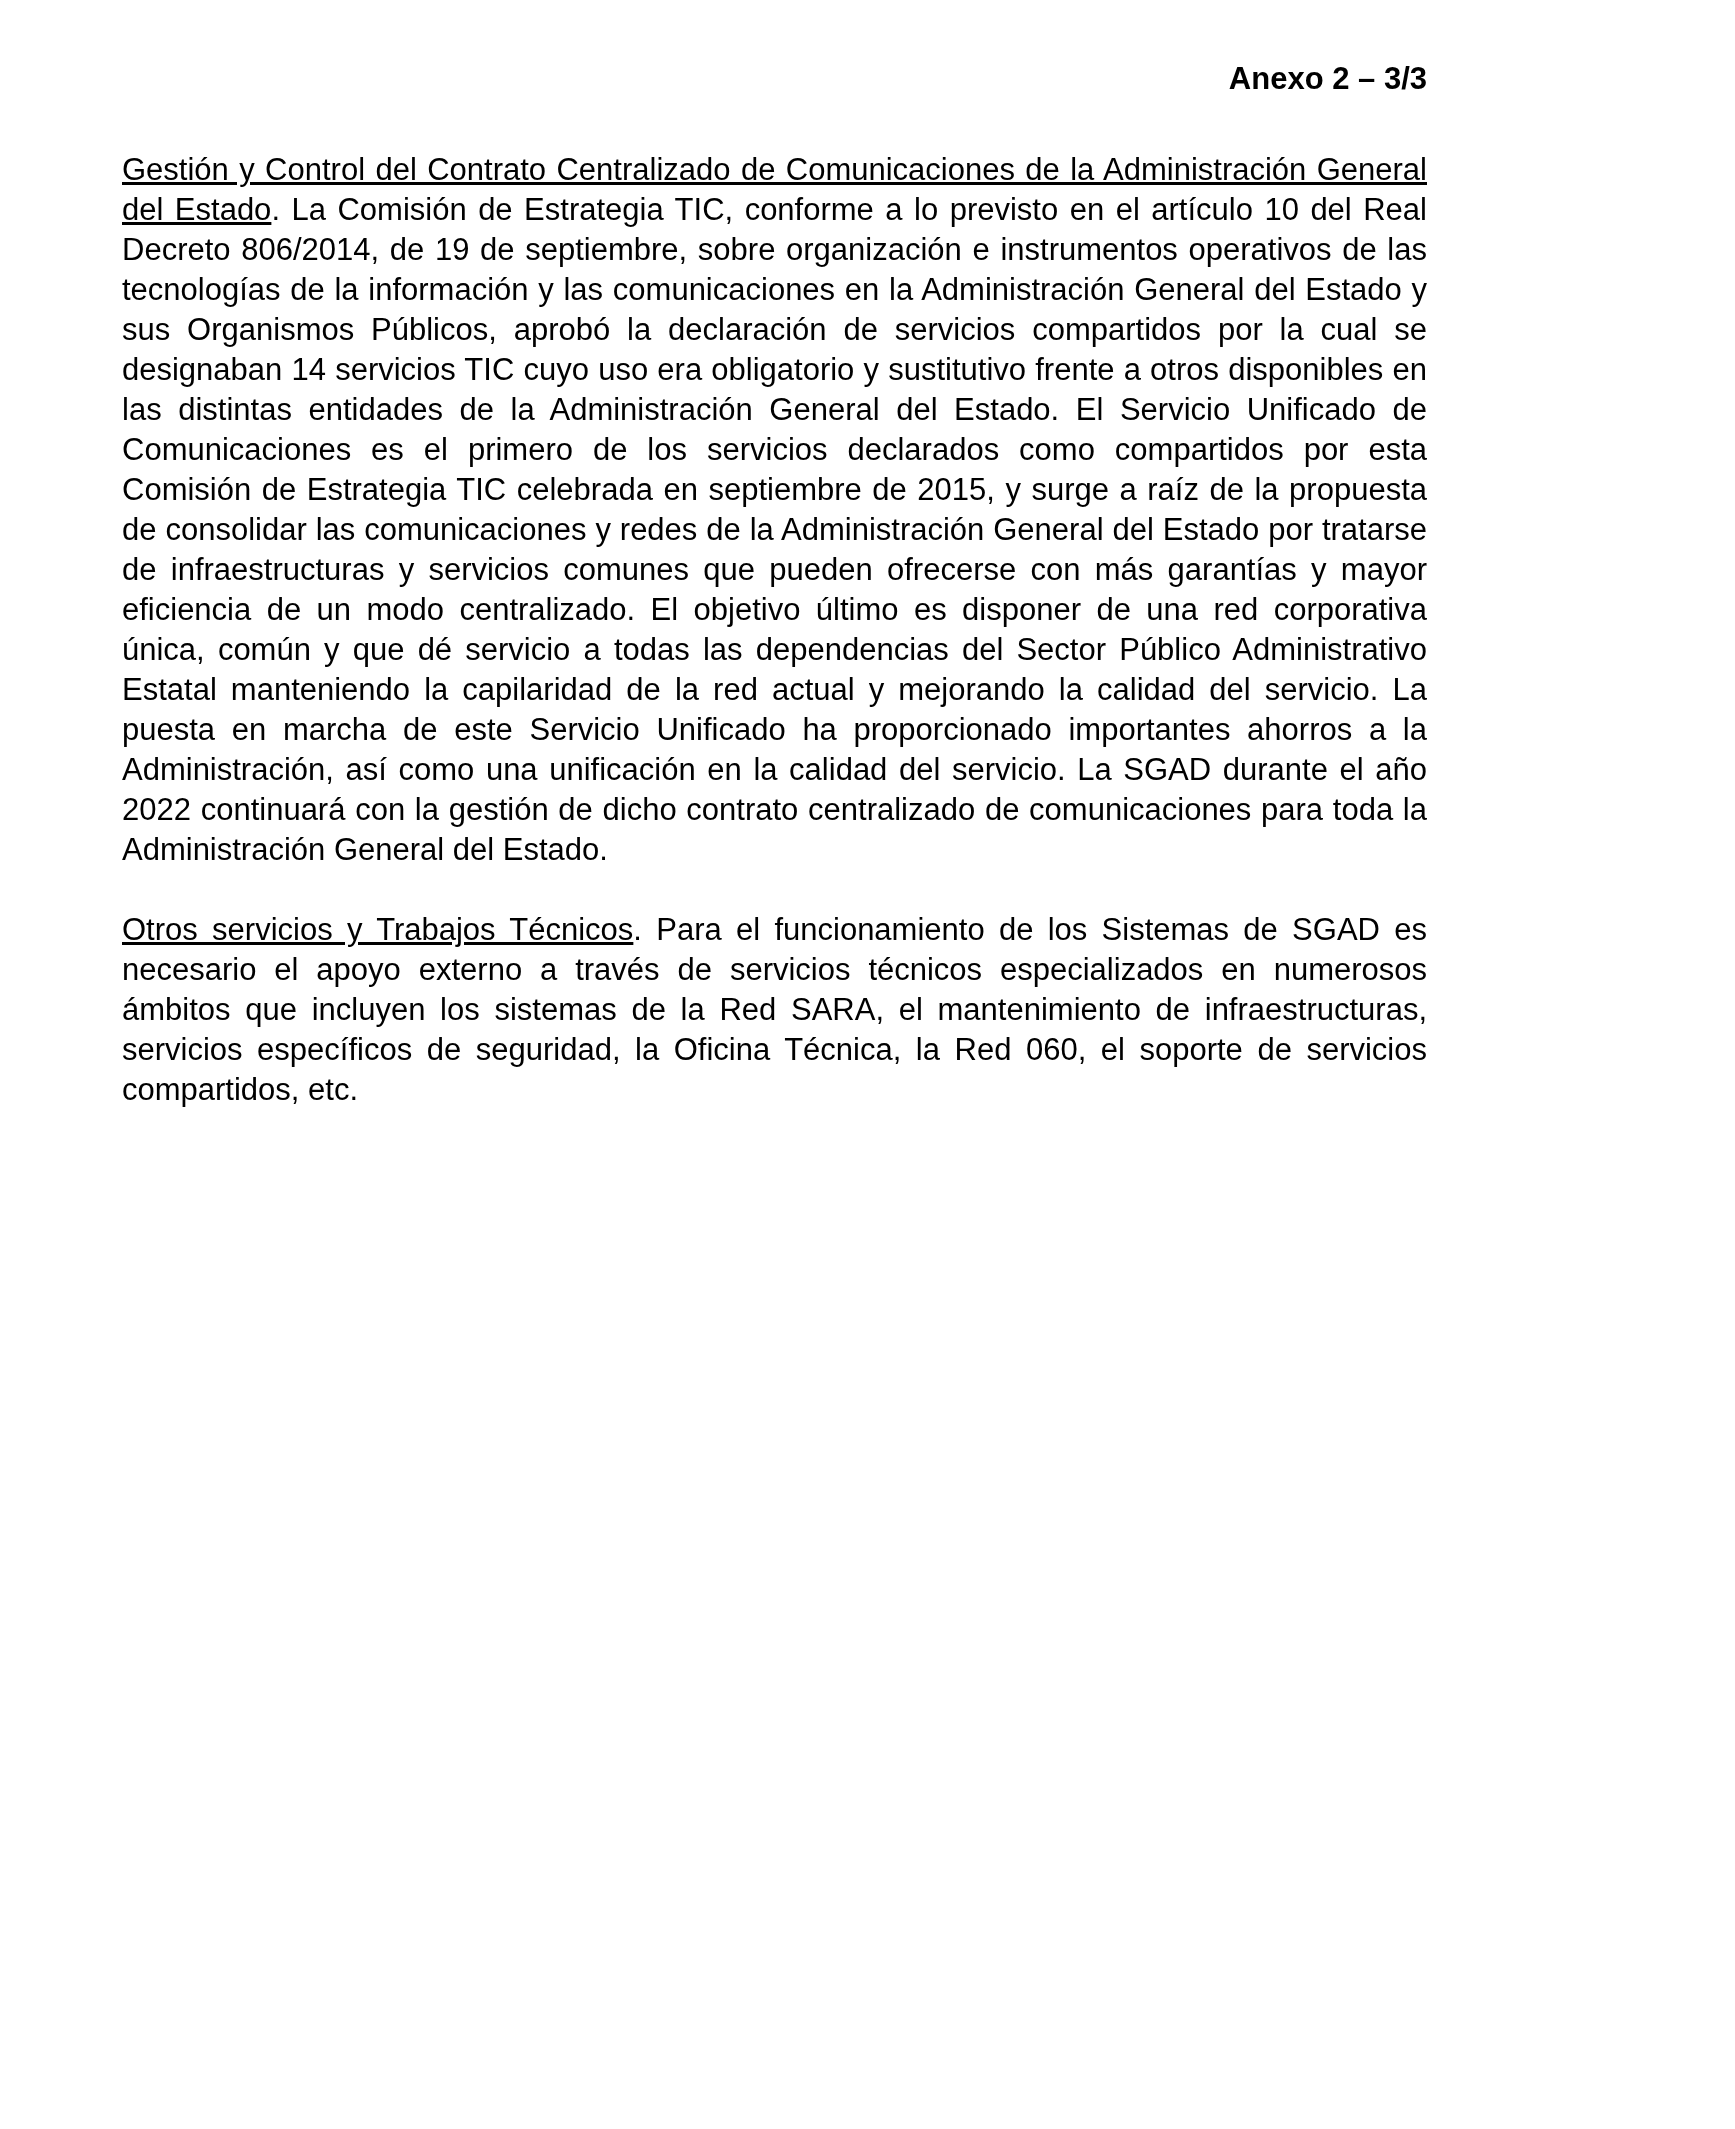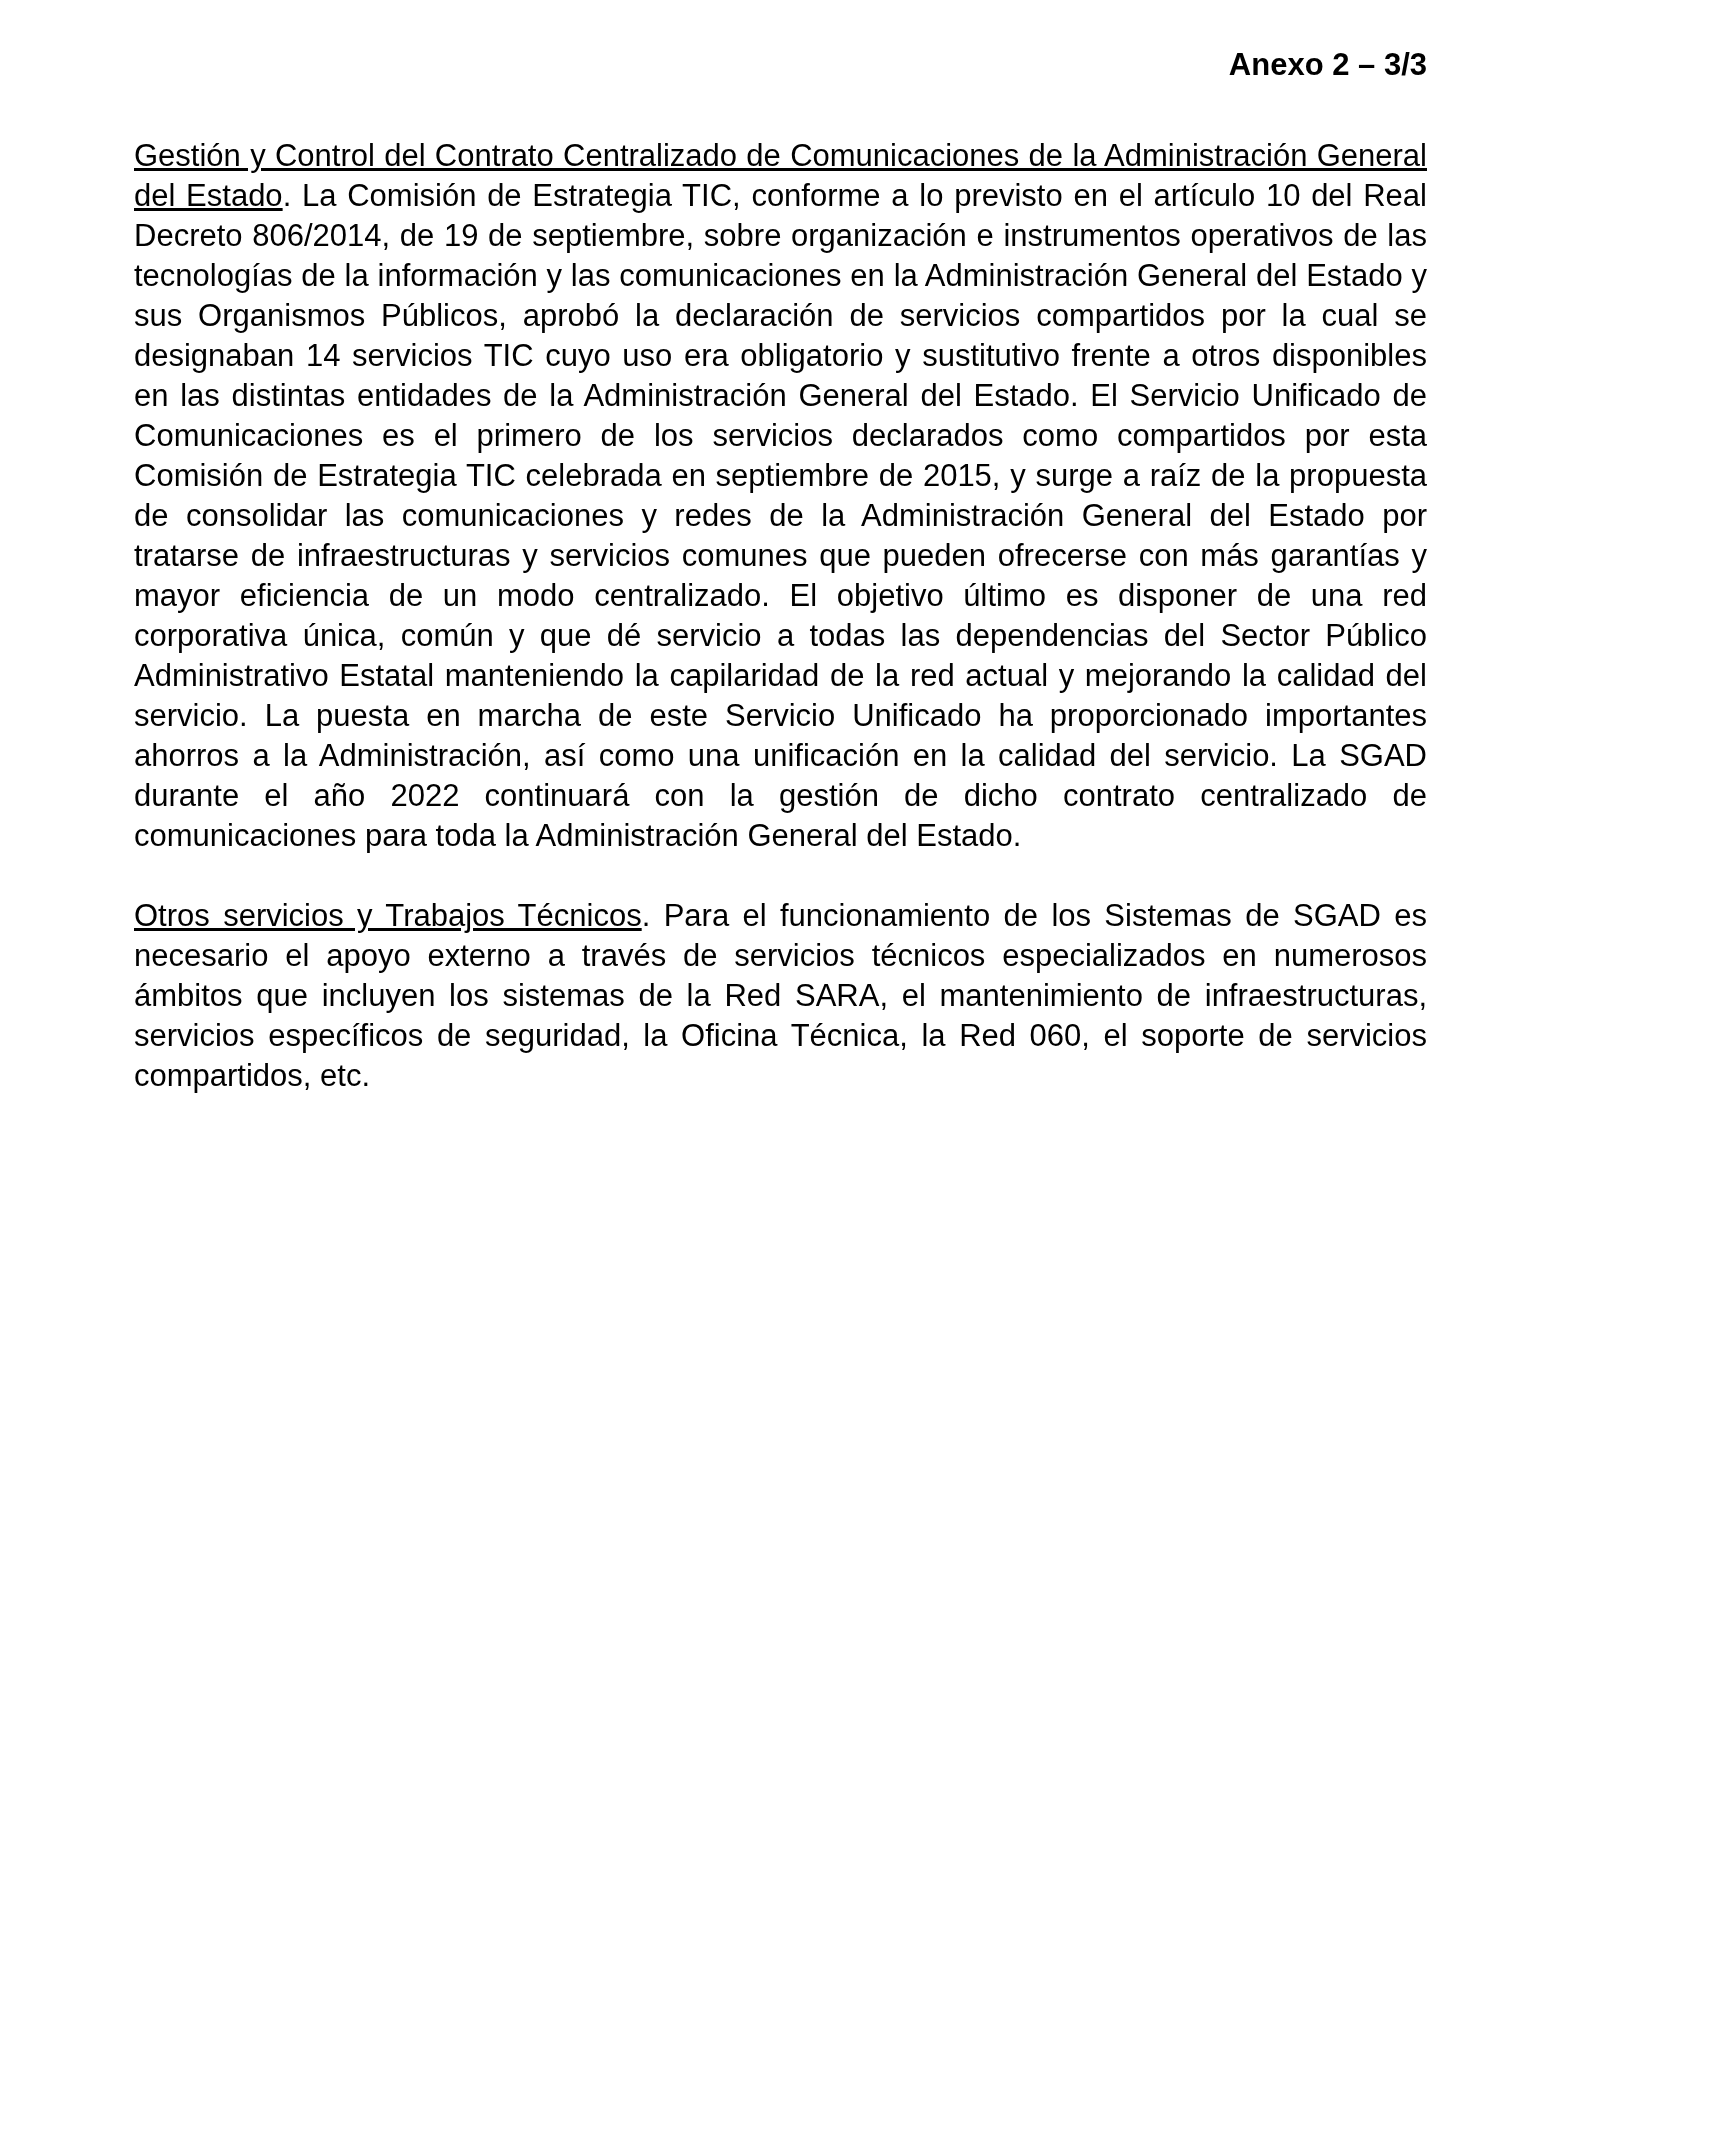--- a/index.html
+++ b/index.html
@@ -6,37 +6,37 @@
     margin: 0;
     padding: 0;
     background: #ffffff;
   }
   .page {
     position: relative;
     width: 1545px;
     height: 2129px;
     background: #ffffff;
     box-sizing: border-box;
-    padding: 45px 118px 0 118px;
+    padding: 59px 118px 0 118px;
     font-family: "Liberation Sans", sans-serif;
     color: #000000;
   }
   .page-header {
     text-align: right;
     font-size: 31px;
     line-height: 40px;
     font-weight: bold;
     margin-bottom: 51px;
   }
   .content {
     font-size: 31px;
     line-height: 40px;
   }
   .para {
-    margin: 0 0 40px 16px;
+    margin: 0 0 40px 4px;
     text-align: justify;
     text-justify: inter-word;
   }
   .para .lead {
     text-decoration: underline;
   }
 </style>
 </head>
 <body>
 

